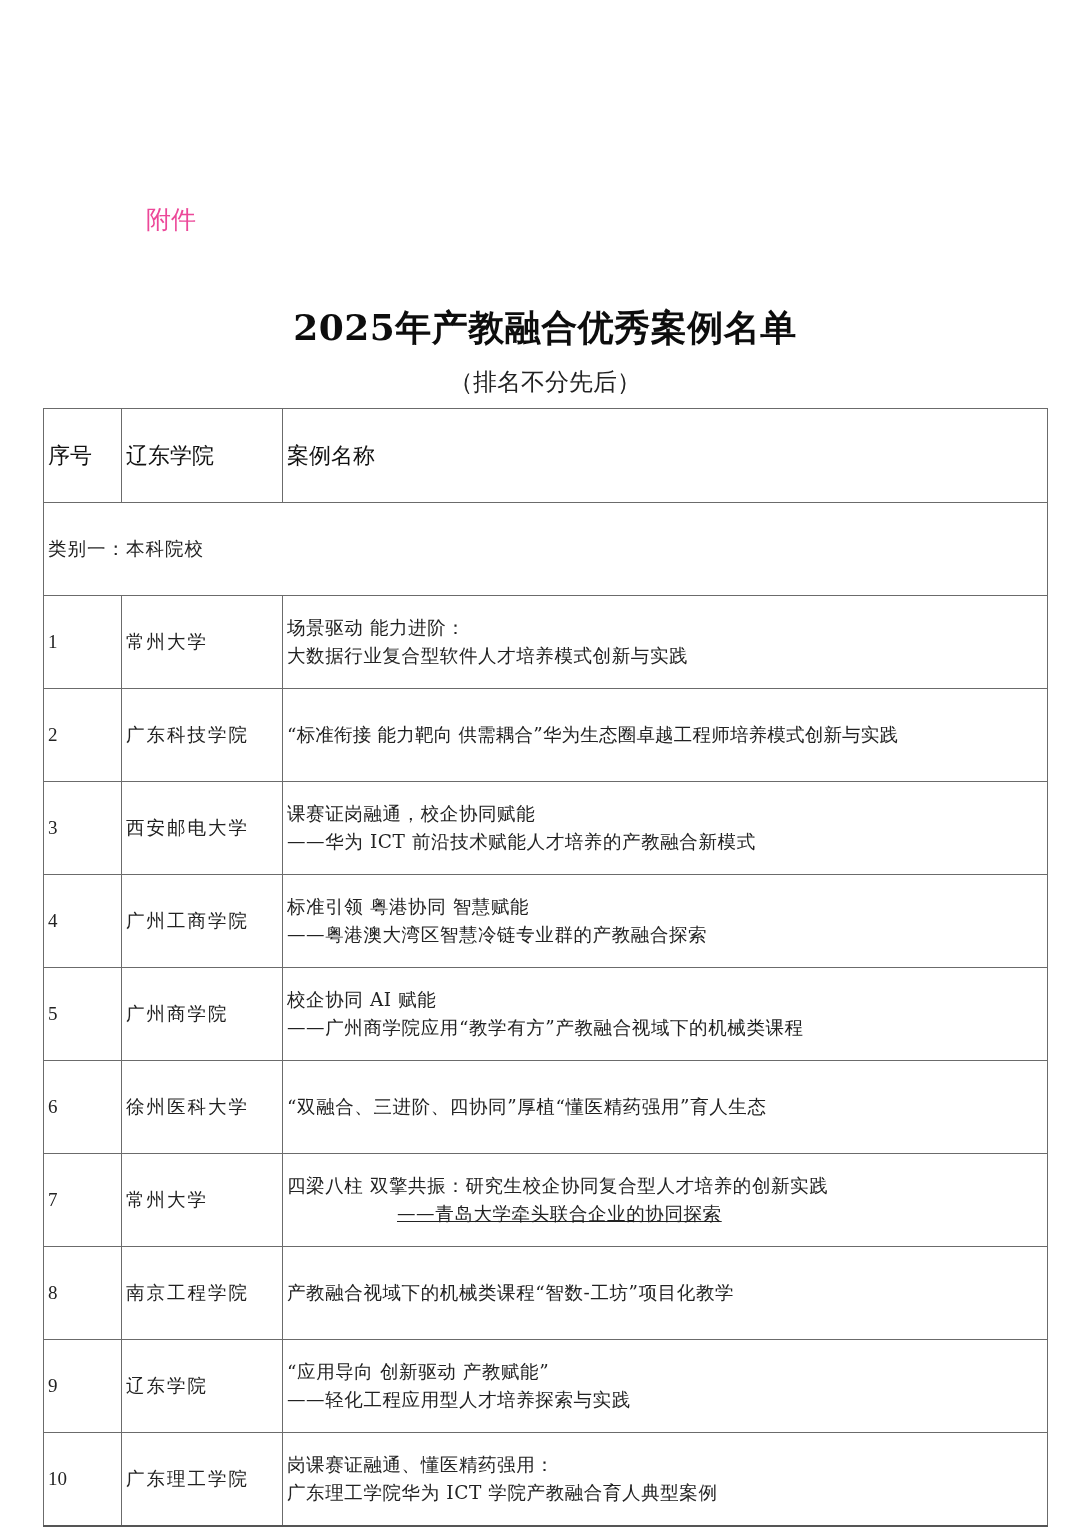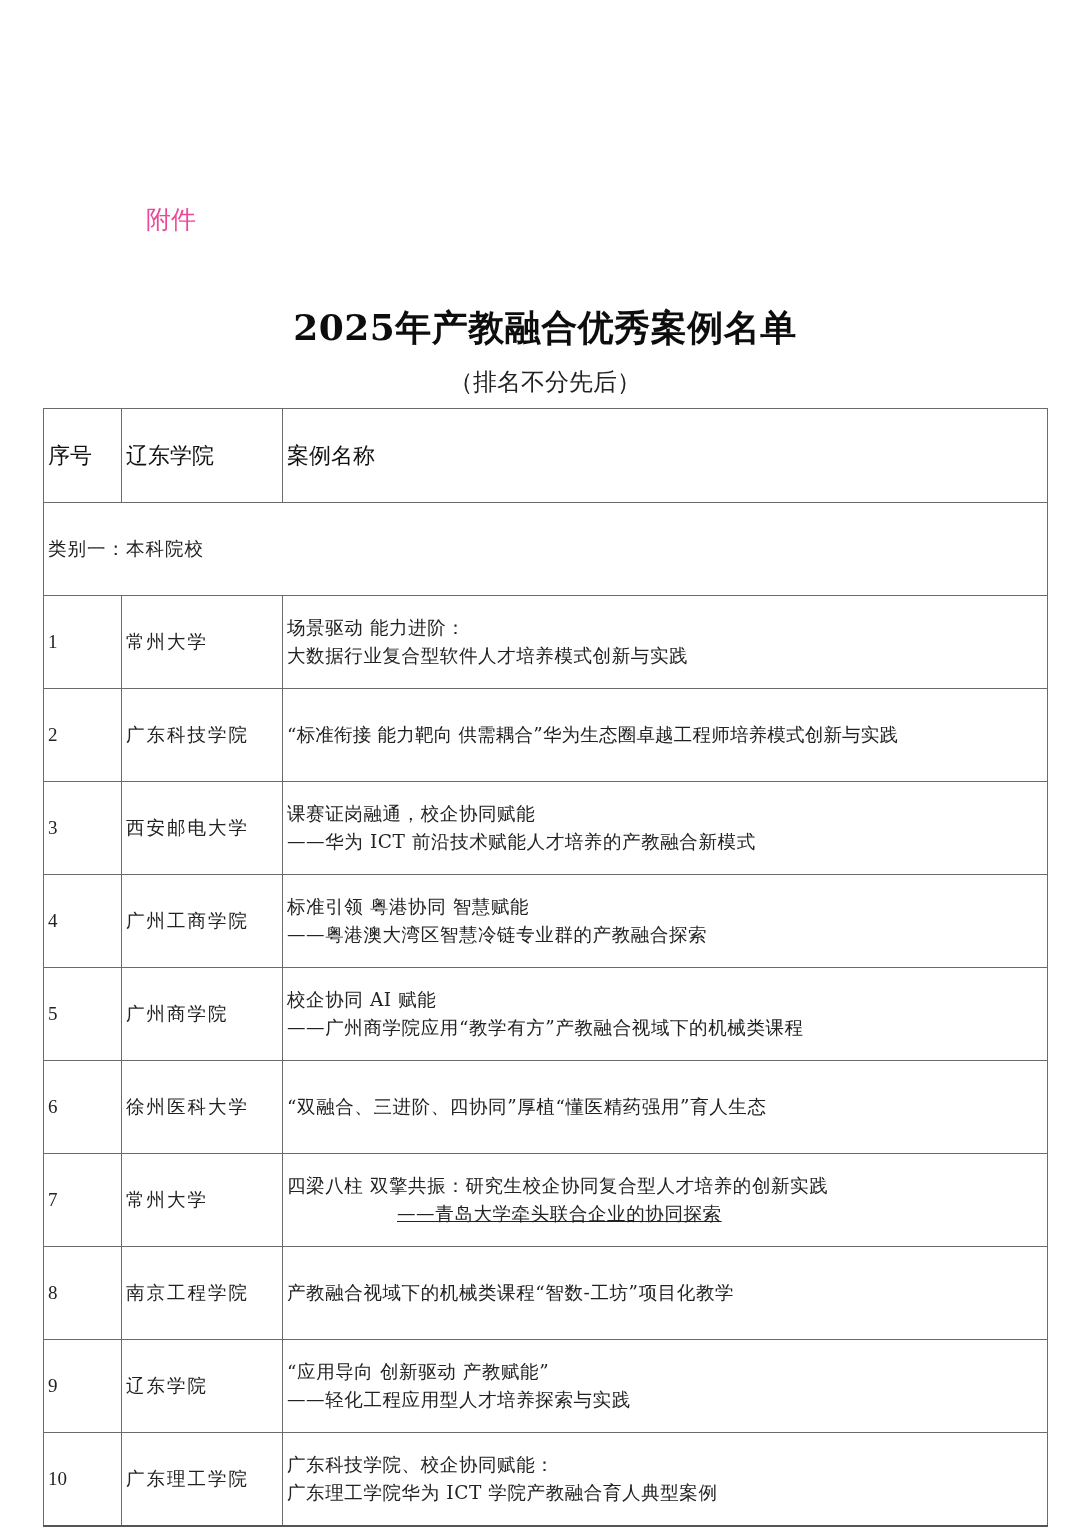--- a/index.html
+++ b/index.html
@@ -198,18 +198,18 @@
       <td>
         <span class="case-line">“应用导向 创新驱动 产教赋能”</span>
         <span class="case-line">——轻化工程应用型人才培养探索与实践</span>
       </td>
     </tr>
 
     <tr class="last-row">
       <td class="idx-cell">10</td>
       <td class="school-cell">广东理工学院</td>
       <td>
-        <span class="case-line">广东科技学院、校企协同赋能：</span>
+        <span class="case-line">岗课赛证融通、懂医精药强用：</span>
         <span class="case-line">广东理工学院华为 ICT 学院产教融合育人典型案例</span>
       </td>
     </tr>
   </tbody>
 </table>
 
 </body></html>

